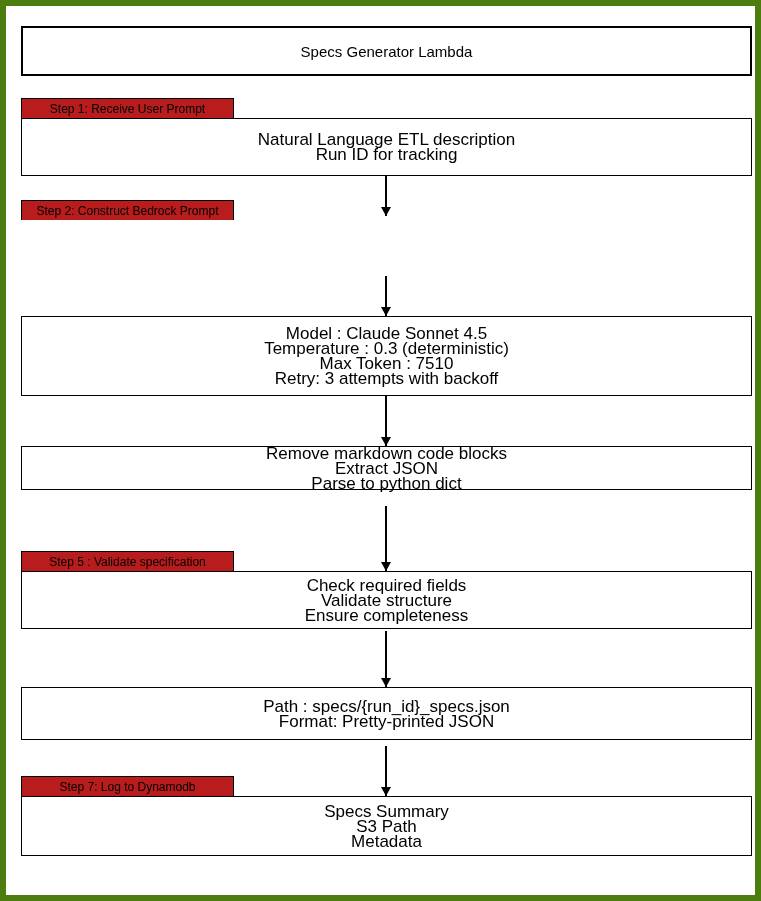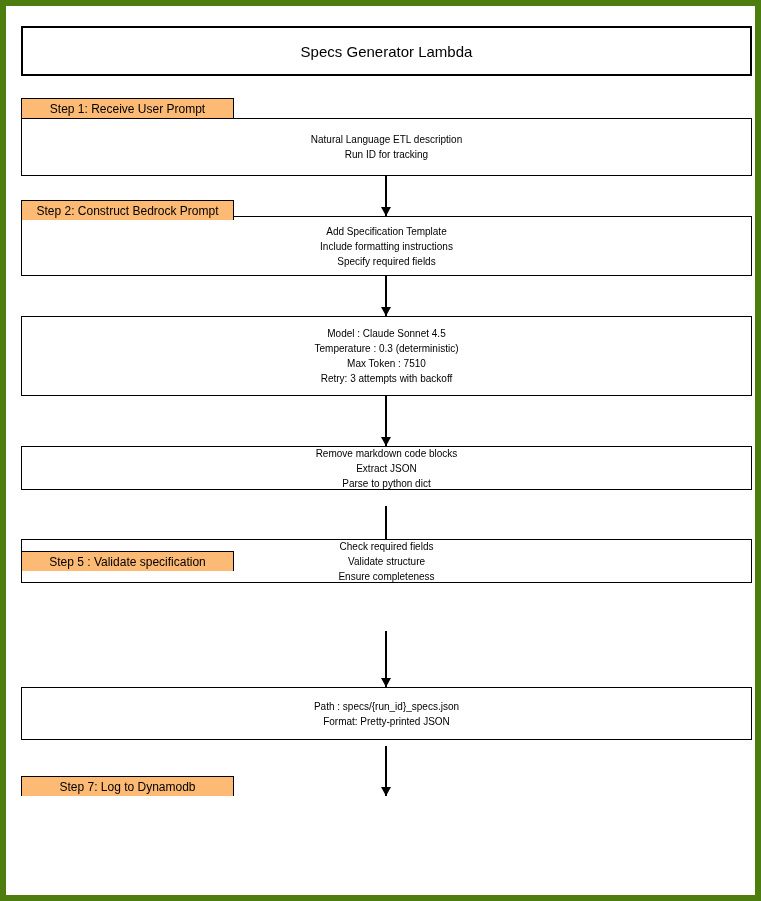--- a/index.html
+++ b/index.html
@@ -32,39 +32,39 @@
     font-size: 15px;
   }
   .tab {
     position: absolute;
     left: 15px;
     width: 213px;
     height: 20px;
     box-sizing: border-box;
     border: 1.5px solid #000000;
     border-bottom: none;
-    background: #fdba74;
+    background: #b91c1c;
     display: flex;
     align-items: center;
     justify-content: center;
     font-size: 12px;
     z-index: 2;
   }
   .content-box {
     position: absolute;
     left: 15px;
     width: 731px;
     box-sizing: border-box;
     border: 1.5px solid #000000;
     background: #ffffff;
     display: flex;
     flex-direction: column;
     align-items: center;
     justify-content: center;
-    font-size: 10px;
+    font-size: 17px;
     line-height: 15px;
     text-align: center;
     z-index: 1;
   }
   .arrow {
     position: absolute;
     left: 379px;
     width: 2px;
     background: #000000;
     z-index: 0;
@@ -96,55 +96,55 @@
   </div>
   <div class="content-box" style="top:112px;height:58px">
     <div>Natural Language ETL description</div>
     <div>Run ID for tracking</div>
   </div>
   <div class="arrow" style="top:170px;height:40px"></div>
 
   <div class="tab" style="top:194px">
     <span>Step 2: Construct Bedrock Prompt</span>
   </div>
-  <div class="content-box" style="top:210px;height:60px">
-    <div>Add Specification Template</div>
-    <div>Include formatting instructions</div>
-    <div>Specify required fields</div>
-  </div>
   <div class="arrow" style="top:270px;height:40px"></div>
 
   <div class="content-box" style="top:310px;height:80px">
     <div>Model : Claude Sonnet 4.5</div>
     <div>Temperature : 0.3 (deterministic)</div>
     <div>Max Token : 7510</div>
     <div>Retry: 3 attempts with backoff</div>
   </div>
   <div class="arrow" style="top:390px;height:50px"></div>
 
   <div class="content-box" style="top:440px;height:44px">
     <div>Remove markdown code blocks</div>
     <div>Extract JSON</div>
     <div>Parse to python dict</div>
   </div>
   <div class="arrow" style="top:500px;height:65px"></div>
 
   <div class="tab" style="top:545px">
     <span>Step 5 : Validate specification</span>
   </div>
-  <div class="content-box" style="top:533px;height:44px">
+  <div class="content-box" style="top:565px;height:58px">
     <div>Check required fields</div>
     <div>Validate structure</div>
     <div>Ensure completeness</div>
   </div>
   <div class="arrow" style="top:625px;height:56px"></div>
 
   <div class="content-box" style="top:681px;height:53px">
     <div>Path : specs/{run_id}_specs.json</div>
     <div>Format: Pretty-printed JSON</div>
   </div>
   <div class="arrow" style="top:740px;height:50px"></div>
 
   <div class="tab" style="top:770px">
     <span>Step 7: Log to Dynamodb</span>
   </div>
+  <div class="content-box" style="top:790px;height:60px">
+    <div>Specs Summary</div>
+    <div>S3 Path</div>
+    <div>Metadata</div>
+  </div>
 
 </div>
 
 </body></html>

